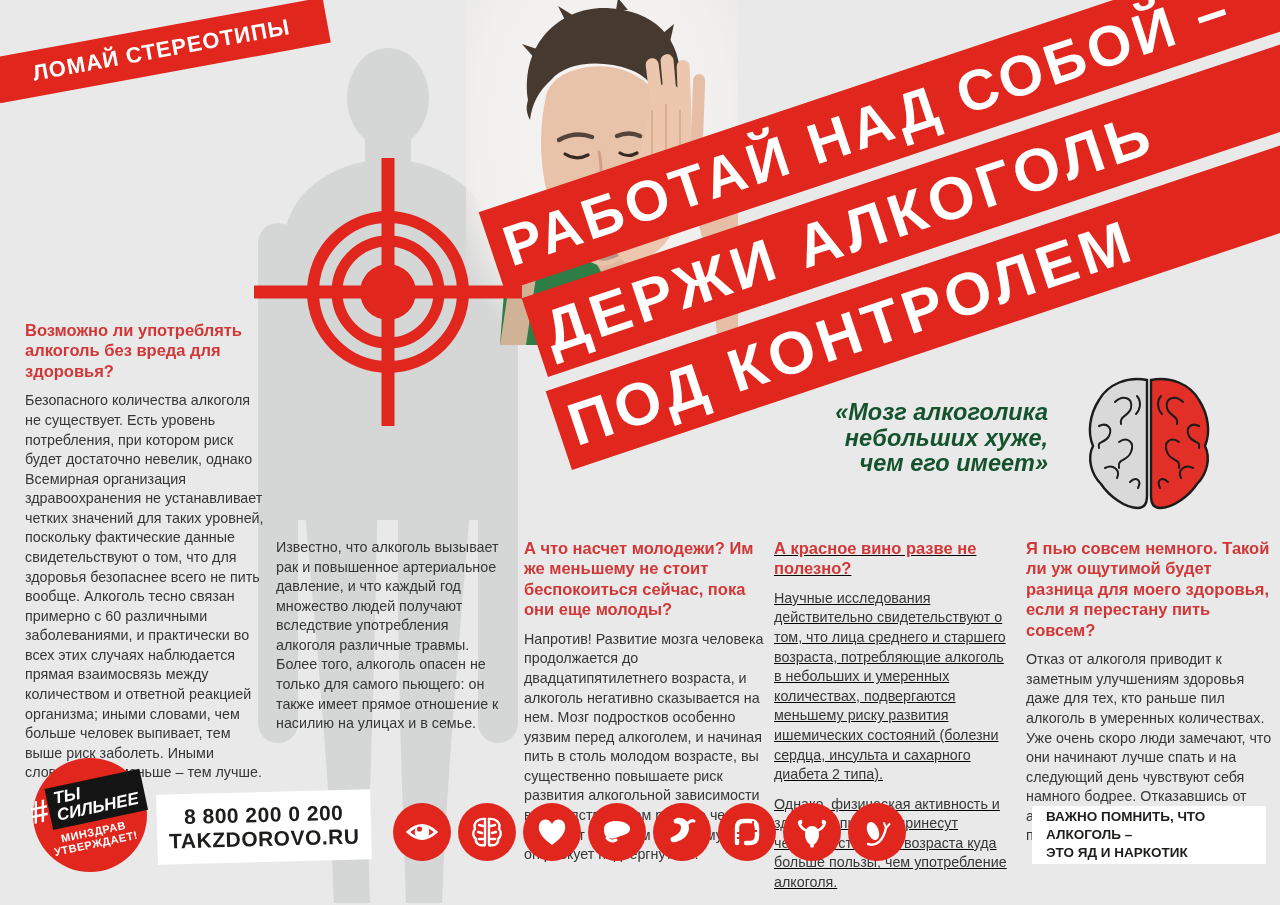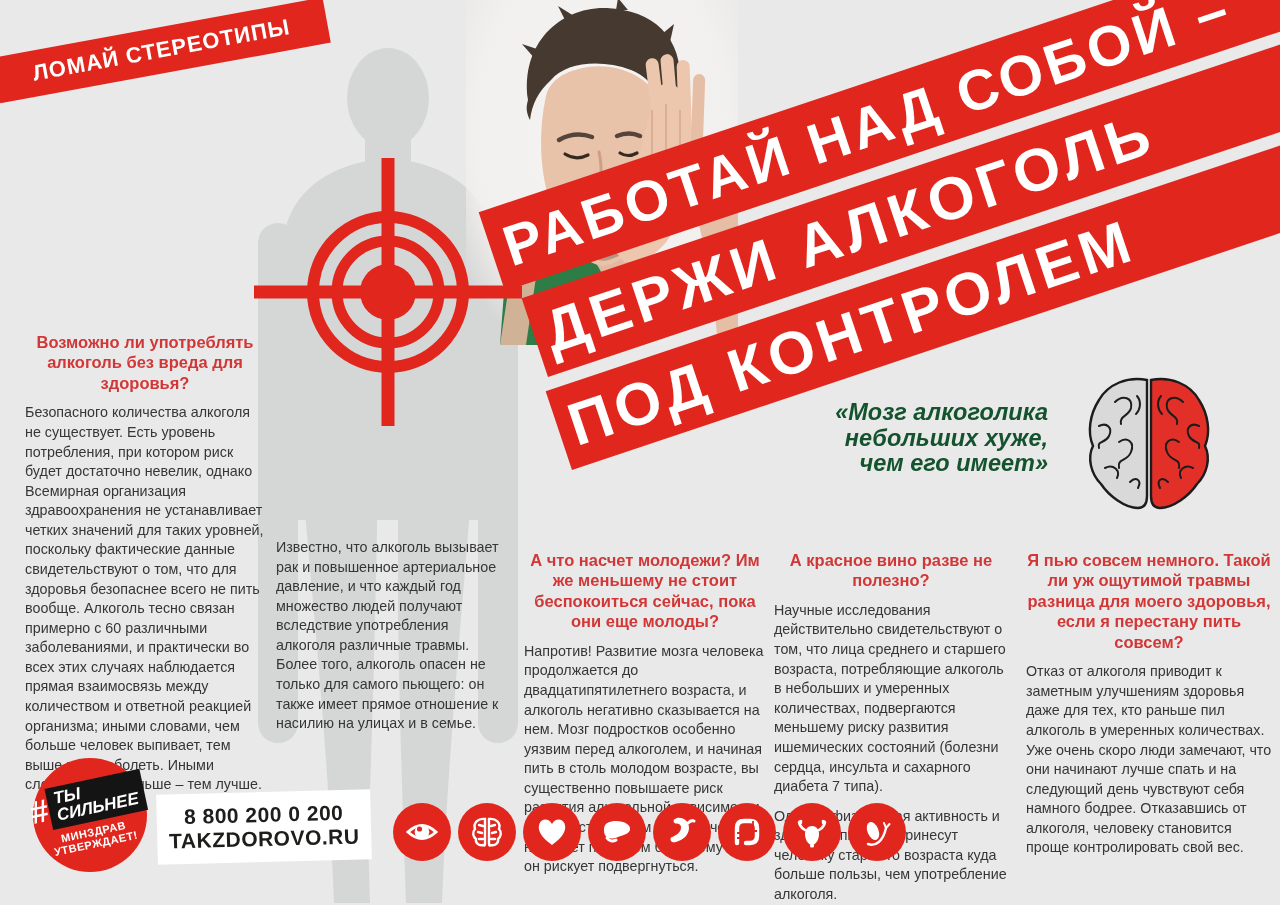--- a/index.html
+++ b/index.html
@@ -26,26 +26,26 @@
           justify-content:center;color:#fff;font-weight:bold;font-size:22px;letter-spacing:1px;white-space:nowrap;}
 
   
   .quote{position:absolute;left:770px;top:400px;width:278px;z-index:4;text-align:right;
          color:#14532d;font-style:italic;font-weight:bold;font-size:23.5px;line-height:25.5px;}
   .quote span{display:block;}
   .brain{position:absolute;left:1082px;top:374px;z-index:4;}
 
   
   .col{position:absolute;z-index:4;}
-  .col h3{margin:12px 0 10px 0;color:#d23737;font-size:16.5px;line-height:1.24;font-weight:bold;text-align:center;}
+  .col h3{margin:0 0 10px 0;color:#d23737;font-size:16.5px;line-height:1.24;font-weight:bold;}
   .col p{margin:0 0 10px 0;color:#363636;font-size:14.3px;line-height:1.37;}
   .col1{left:25px;top:320px;width:240px;}
   .col2{left:276px;top:538px;width:230px;}
   .col3{left:524px;top:538px;width:242px;}
-  .col4{left:774px;top:538px;width:234px;}
+  .col4{left:774px;top:538px;width:234px;text-decoration:underline;}
   .col5{left:1026px;top:538px;width:246px;}
 
   
   .badge{position:absolute;left:33px;top:758px;width:114px;height:114px;border-radius:50%;
          background:#e1261d;z-index:6;display:flex;align-items:center;justify-content:center;}
   .badge-inner{transform:rotate(-12deg);text-align:center;}
   .badge-row{display:flex;align-items:center;justify-content:center;}
   .badge-hash{color:#fff;font-weight:bold;font-style:italic;font-size:32px;margin-right:1px;line-height:1;}
   .badge-box{background:#141414;color:#fff;font-weight:bold;font-style:italic;
              padding:3px 7px 4px 7px;text-align:left;line-height:1.02;font-size:17px;}
@@ -188,25 +188,25 @@
   </div>
   <div class="col col2">
     <p>Известно, что алкоголь вызывает рак и повышенное артериальное давление, и что каждый год множество людей получают вследствие употребления алкоголя различные травмы. Более того, алкоголь опасен не только для самого пьющего: он также имеет прямое отношение к насилию на улицах и в семье.</p>
   </div>
   <div class="col col3">
     <h3>А что насчет молодежи? Им же меньшему не стоит беспокоиться сейчас, пока они еще молоды?</h3>
     <p>Напротив! Развитие мозга человека продолжается до двадцатипятилетнего возраста, и алкоголь негативно сказывается на нем. Мозг подростков особенно уязвим перед алкоголем, и начиная пить в столь молодом возрасте, вы существенно повышаете риск развития алкогольной зависимости впоследствии. Чем раньше человек начинает пить, тем большему вреду он рискует подвергнуться.</p>
   </div>
   <div class="col col4">
     <h3>А красное вино разве не полезно?</h3>
-    <p>Научные исследования действительно свидетельствуют о том, что лица среднего и старшего возраста, потребляющие алкоголь в небольших и умеренных количествах, подвергаются меньшему риску развития ишемических состояний (болезни сердца, инсульта и сахарного диабета 7 типа).</p>
+    <p>Научные исследования действительно свидетельствуют о том, что лица среднего и старшего возраста, потребляющие алкоголь в небольших и умеренных количествах, подвергаются меньшему риску развития ишемических состояний (болезни сердца, инсульта и сахарного диабета 2 типа).</p>
     <p>Однако, физическая активность и здоровое питание принесут человеку старшего возраста куда больше пользы, чем употребление алкоголя.</p>
   </div>
   <div class="col col5">
-    <h3>Я пью совсем немного. Такой ли уж ощутимой травмы разница для моего здоровья, если я перестану пить совсем?</h3>
+    <h3>Я пью совсем немного. Такой ли уж ощутимой будет разница для моего здоровья, если я перестану пить совсем?</h3>
     <p>Отказ от алкоголя приводит к заметным улучшениям здоровья даже для тех, кто раньше пил алкоголь в умеренных количествах. Уже очень скоро люди замечают, что они начинают лучше спать и на следующий день чувствуют себя намного бодрее. Отказавшись от алкоголя, человеку становится проще контролировать свой вес.</p>
   </div>
 
   <div class="badge">
     <div class="badge-inner">
       <div class="badge-row">
         <span class="badge-hash">#</span>
         <div class="badge-box">
           <div>ТЫ</div>
           <div>СИЛЬНЕЕ</div>
@@ -277,14 +277,18 @@
     </div>
     <div class="organ">
       <svg width="36" height="36" viewBox="0 0 36 36">
         <ellipse cx="14" cy="17" rx="5.5" ry="9.5" fill="#fff" transform="rotate(-22 14 17)"></ellipse>
         <path d="M9,30 C16,32.5 24,28 27,14" stroke="#fff" stroke-width="2.4" fill="none" stroke-linecap="round"></path>
         <path d="M27,14 L25,9 M27,14 L30.5,10" stroke="#fff" stroke-width="2" fill="none" stroke-linecap="round"></path>
       </svg>
     </div>
   </div>
 
+  <div class="footer-note">
+    <span>ВАЖНО ПОМНИТЬ, ЧТО АЛКОГОЛЬ –</span>
+    <span>ЭТО ЯД И НАРКОТИК</span>
+  </div>
 
 </div>
 
 </body></html>

